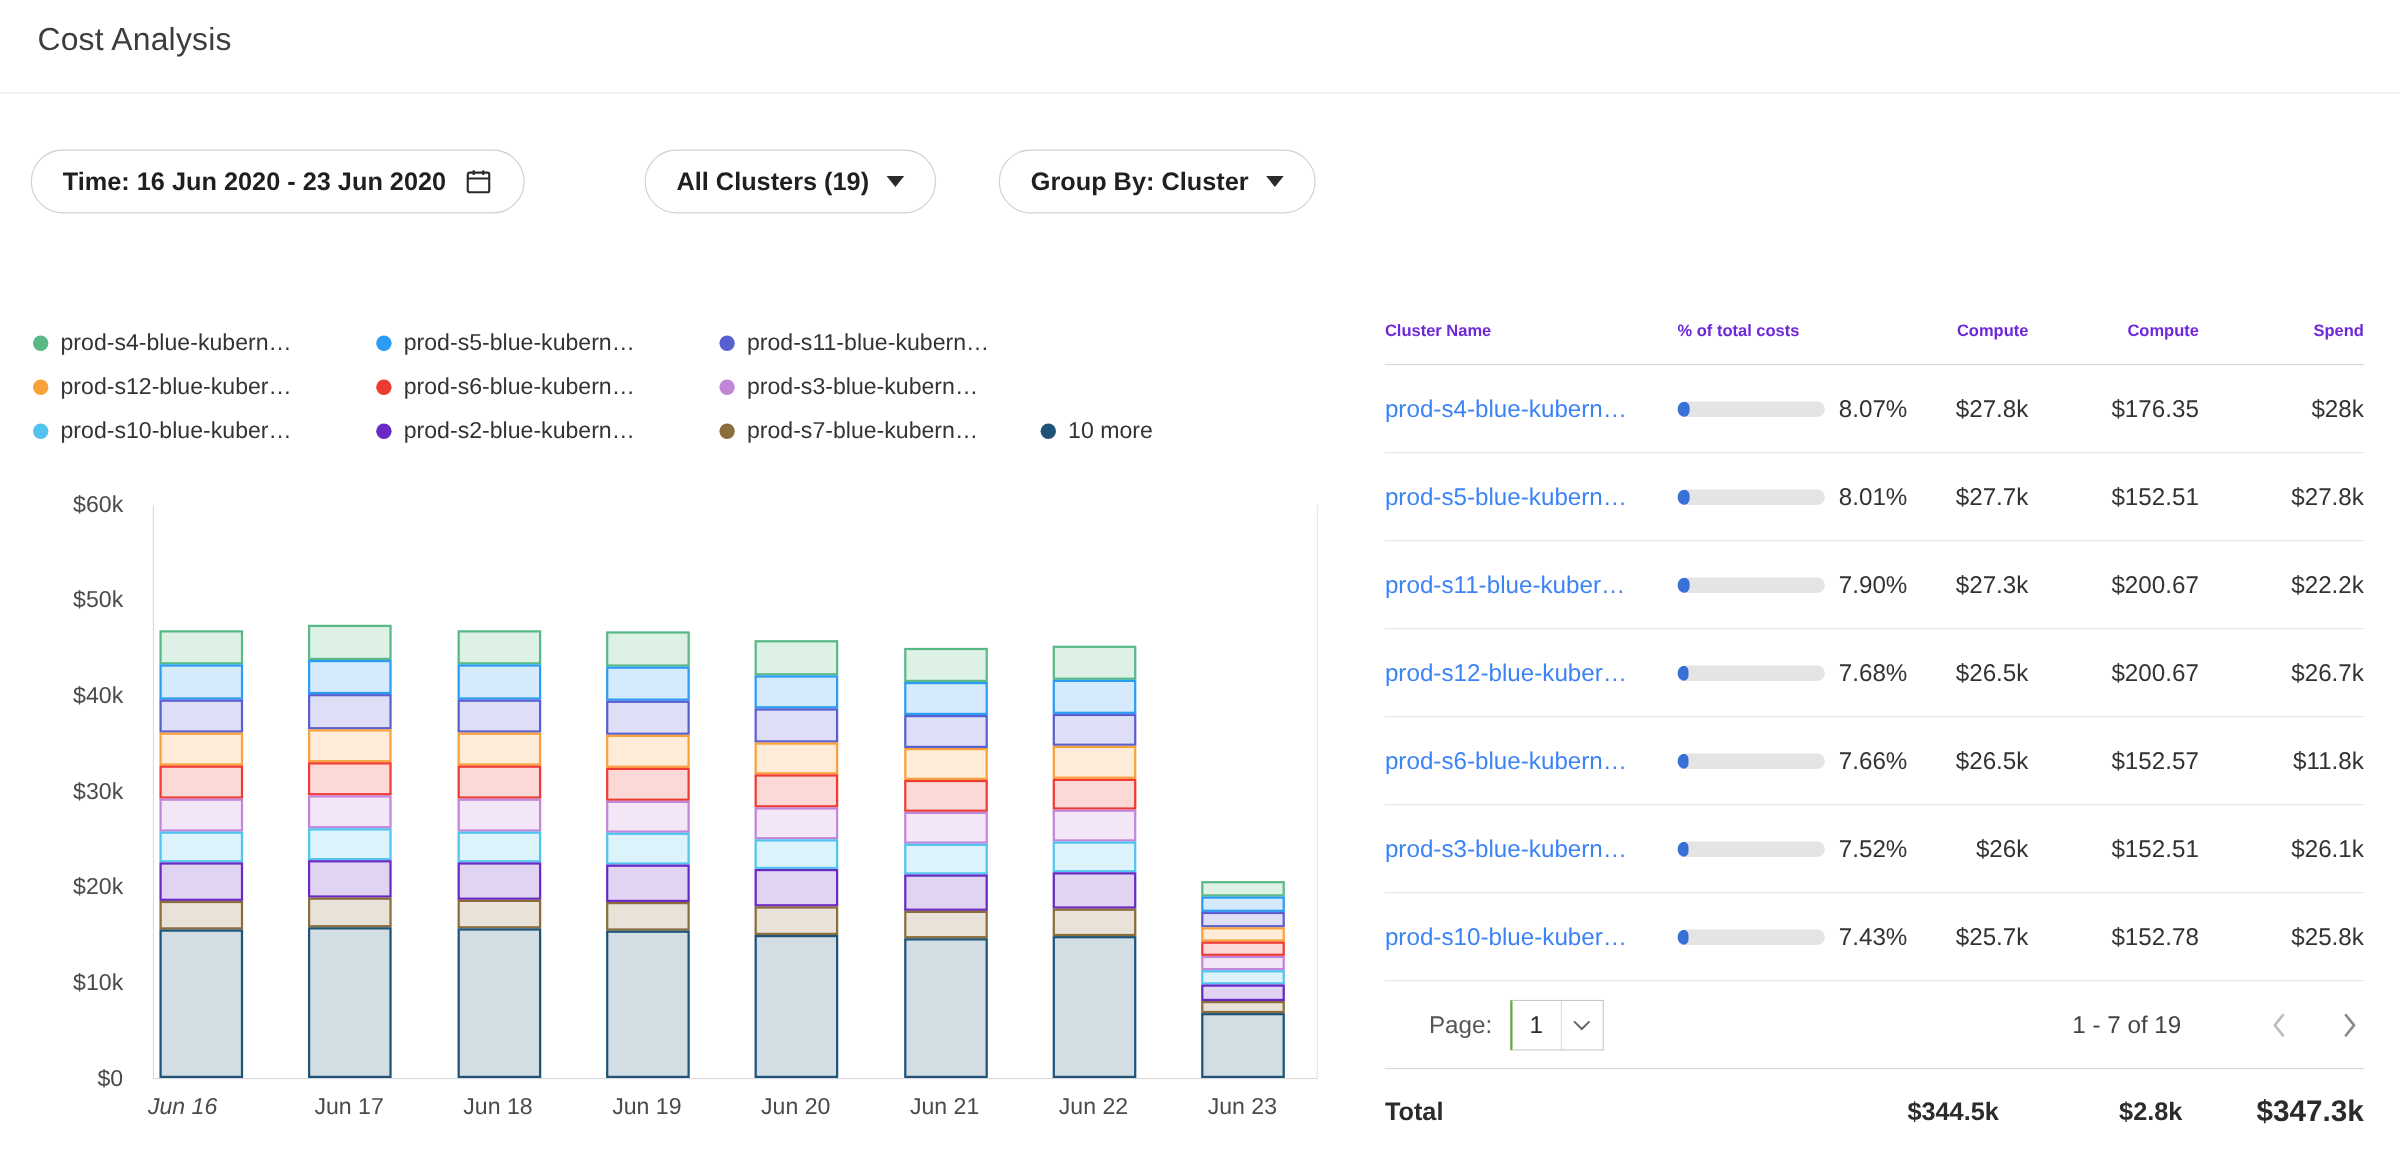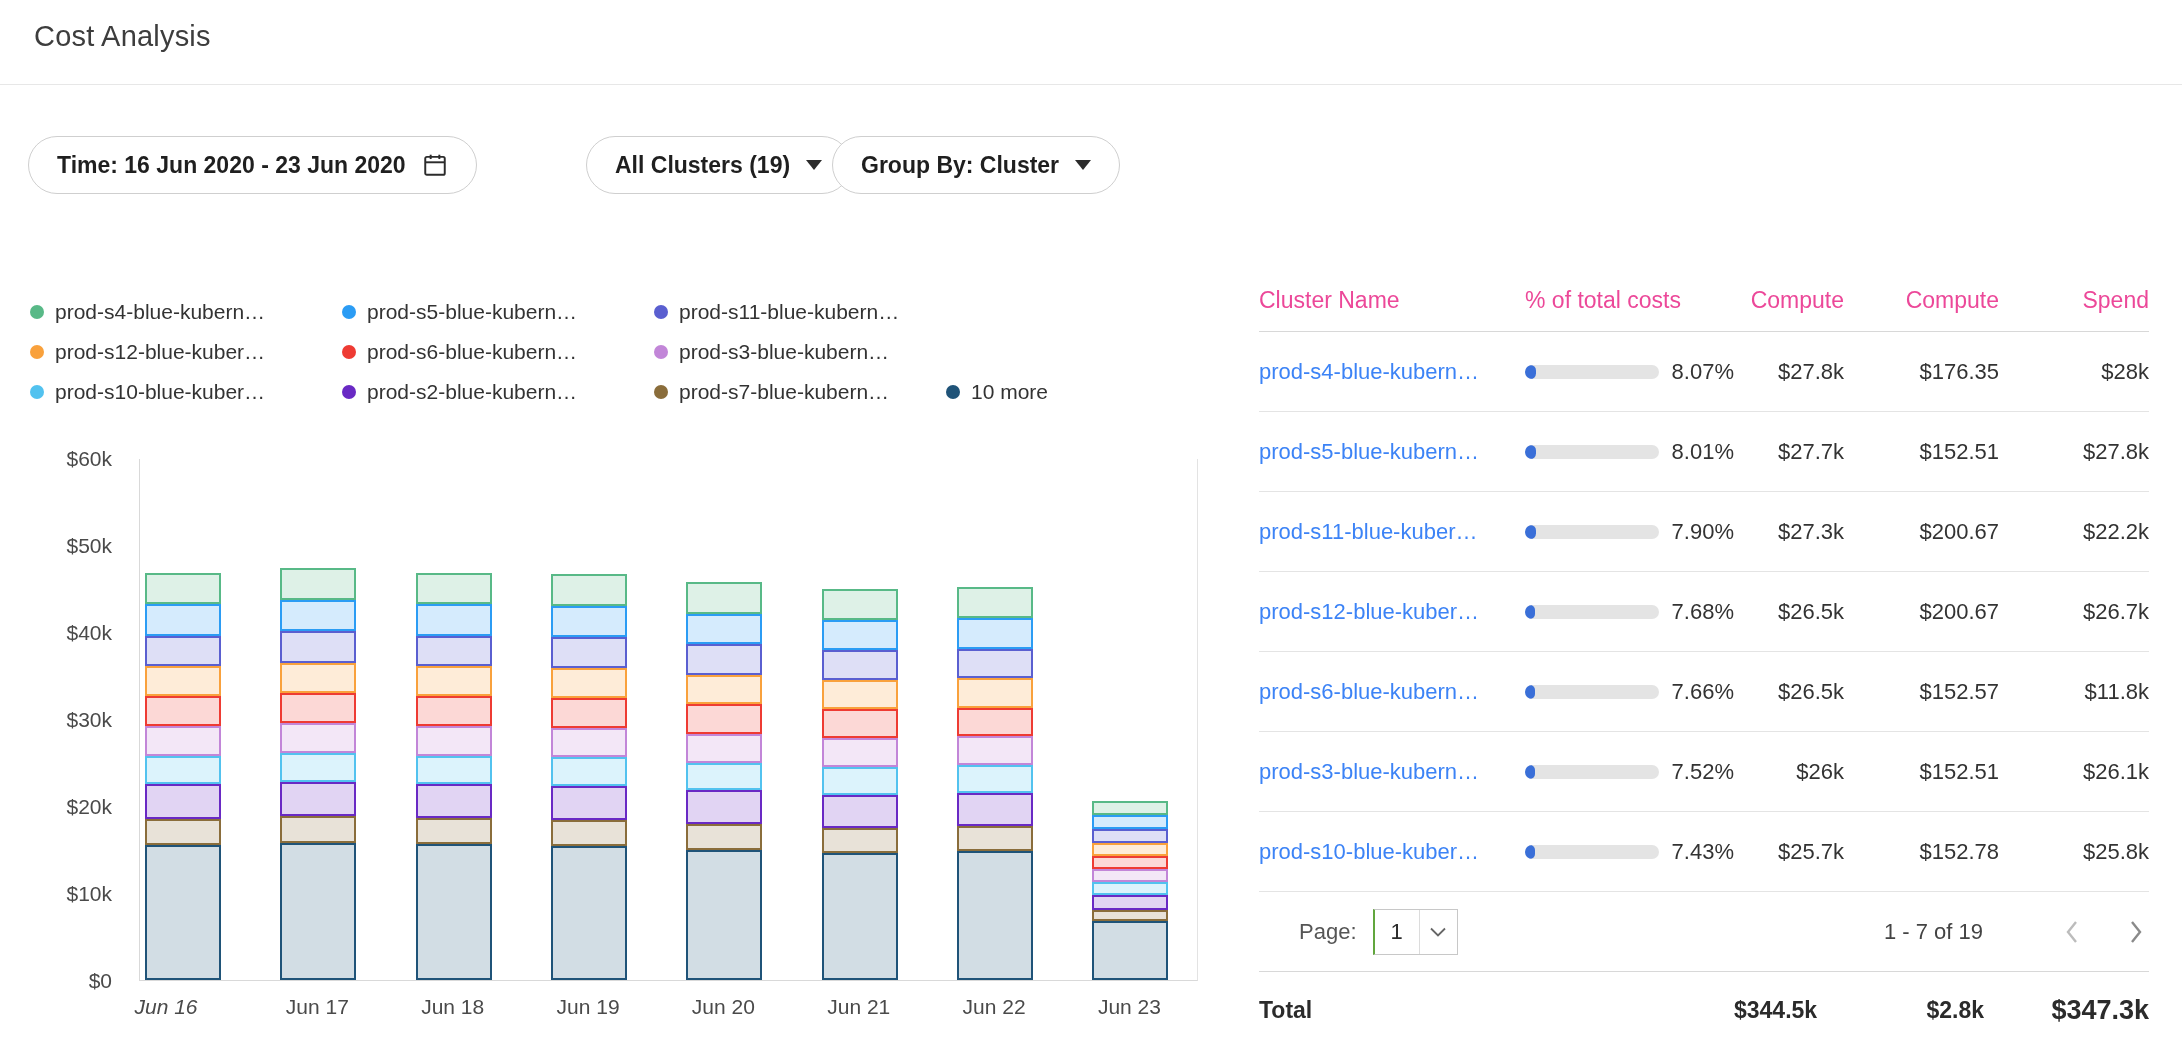--- a/index.html
+++ b/index.html
@@ -8,21 +8,21 @@
   .page{position:relative;width:2182px;height:1052px;background:#fff;overflow:hidden}
 
   .page-title{position:absolute;left:34px;top:20px;font-size:29px;font-weight:500;color:#3d3d3d;letter-spacing:.2px}
   .top-divider{position:absolute;left:0;top:84px;width:2182px;height:1px;background:#e7e7e7}
 
   .pill{position:absolute;top:136px;height:58px;display:flex;align-items:center;gap:16px;
         padding:0 28px;border:1px solid #cfcfcf;border-radius:30px;background:#fff;
         font-family:"Liberation Sans",sans-serif;font-size:23px;font-weight:700;color:#1f1f1f;cursor:pointer}
   .pill-time{left:28px}
   .pill-clusters{left:586px}
-  .pill-group{left:832px}
+  .pill-group{left:908px}
   .caret{width:0;height:0;border-left:8px solid transparent;border-right:8px solid transparent;border-top:10px solid #2b2b2b}
 
   .legend{position:absolute;left:30px;top:292px;display:grid;
           grid-template-columns:312px 312px 292px auto;grid-auto-rows:40px;align-items:center}
   .legend-item{display:flex;align-items:center;gap:11px;font-size:21px;color:#333;white-space:nowrap}
   .legend-item:nth-child(1){grid-area:1/1}.legend-item:nth-child(2){grid-area:1/2}.legend-item:nth-child(3){grid-area:1/3}
   .legend-item:nth-child(4){grid-area:2/1}.legend-item:nth-child(5){grid-area:2/2}.legend-item:nth-child(6){grid-area:2/3}
   .legend-item:nth-child(7){grid-area:3/1}.legend-item:nth-child(8){grid-area:3/2}.legend-item:nth-child(9){grid-area:3/3}
   .legend-item:nth-child(10){grid-area:3/4}
   .dot{width:14px;height:14px;border-radius:50%;flex:none}
@@ -31,21 +31,21 @@
   .ytick{position:absolute;right:0;width:112px;text-align:right;font-size:21px;color:#4a4a4a;line-height:24px}
   .plot{position:absolute;left:139px;top:459px;width:1059px;height:522px;
         border-left:1px solid #d9d9d9;border-bottom:1px solid #d9d9d9;border-right:1px solid #e3e3e3}
   .bar{position:absolute;bottom:0;width:76px;display:flex;flex-direction:column-reverse}
   .seg{width:100%;border:2px solid #999}
   .xticks{position:absolute;left:0;top:995px;width:1240px;height:30px}
   .xtick{position:absolute;transform:translateX(-50%);font-size:21px;color:#4a4a4a;white-space:nowrap}
 
   .table{position:absolute;left:1259px;top:270px;width:890px}
   .trow{display:grid;grid-template-columns:250px 225px 110px 155px 150px;align-items:center}
-  .thead{height:62px;border-bottom:1px solid #d8d8d8;font-size:23px;font-weight:400;color:#ec4899}
+  .thead{height:62px;border-bottom:1px solid #d8d8d8;font-size:15px;font-weight:700;color:#6d28d9}
   .tdata{height:80px;border-bottom:1px solid #e4e4e4;font-size:22px;color:#333}
   .pcell{padding-left:16px}
   .num{text-align:right}
   .link{color:#3c83f6;text-decoration:none;cursor:pointer;white-space:nowrap}
   .pct{display:flex;align-items:center;gap:13px}
   .track{position:relative;width:140px;height:14px;border-radius:7px;background:#e4e4e4;overflow:hidden}
   .fill{position:absolute;left:0;top:0;height:14px;border-radius:7px;background:#3a6fd8}
 
   .pag{height:80px;border-bottom:1px solid #d8d8d8;display:flex;align-items:center;font-size:22px}
   .pag-label{margin-left:40px;color:#555}

